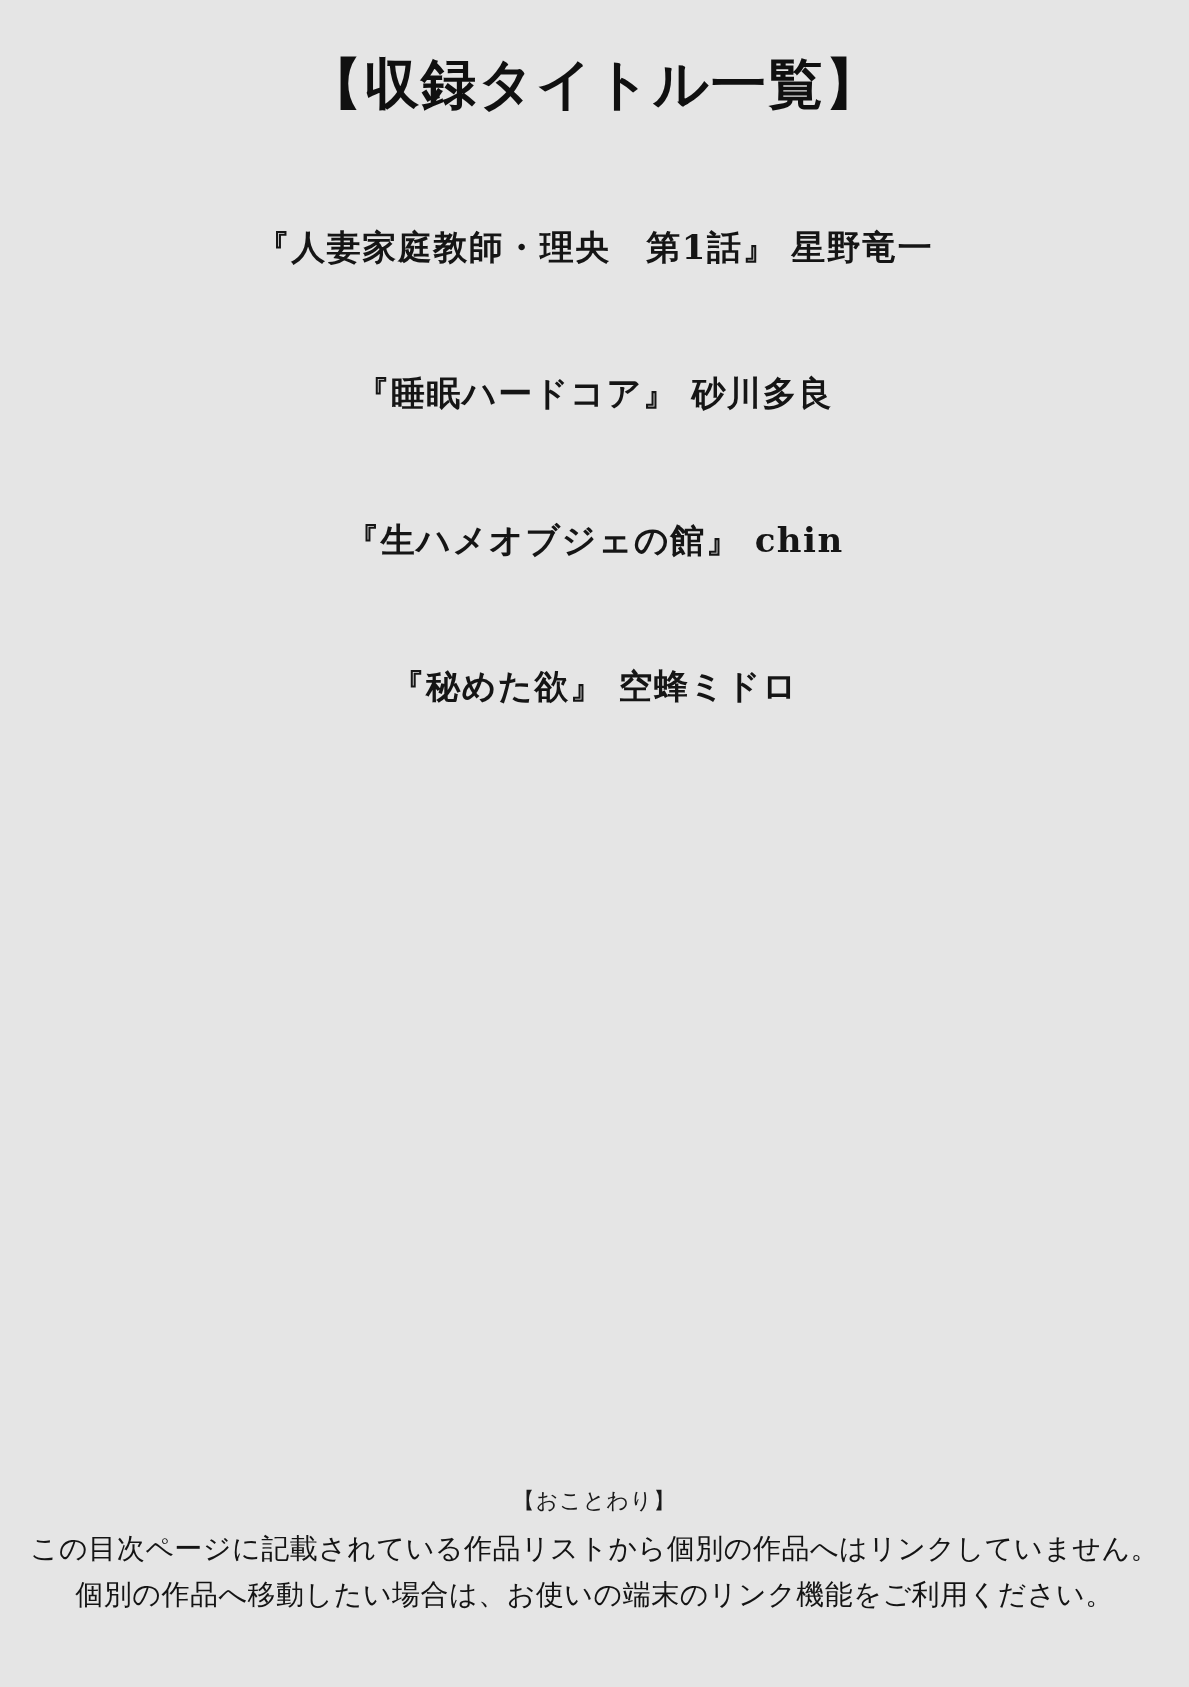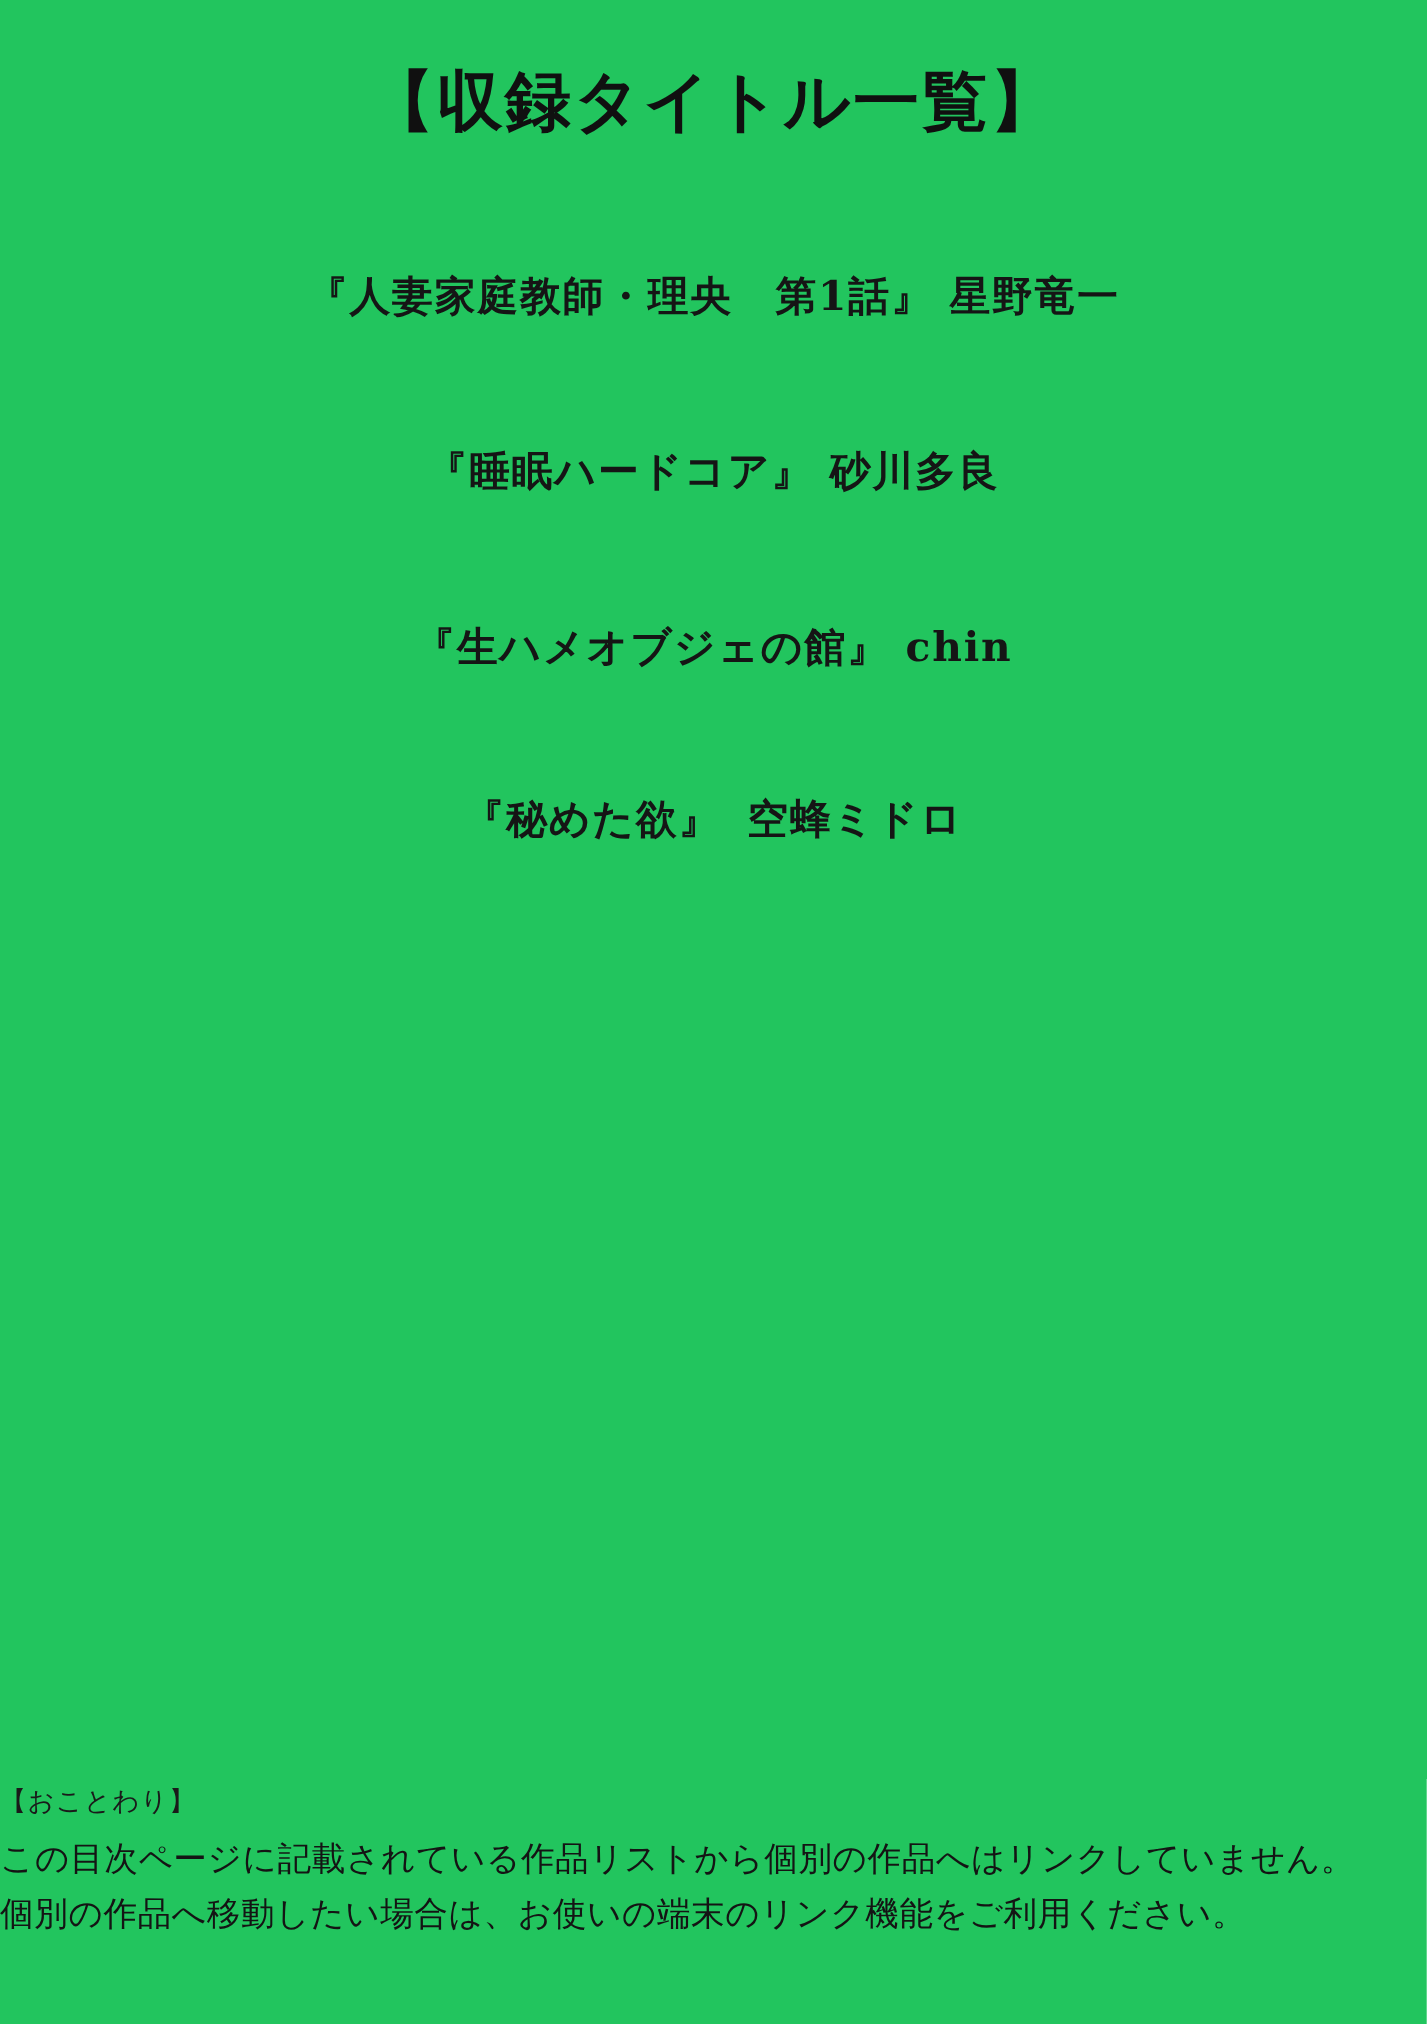--- a/index.html
+++ b/index.html
@@ -15,21 +15,21 @@
     position: relative;
     overflow: hidden;
   }
   .page {
     width: 1189px;
     height: 1687px;
     box-sizing: border-box;
     display: flex;
     flex-direction: column;
     align-items: center;
-    background: #22c55e;
+    background: #e5e5e5;
   }
   .page-title {
     margin-top: 52px;
     font-size: 55px;
     font-weight: 700;
     letter-spacing: 2px;
     color: #101010;
     text-align: center;
     line-height: 1.15;
     font-family: "DejaVu Serif", "Liberation Serif", serif;
@@ -46,27 +46,27 @@
     letter-spacing: 1.5px;
     color: #151515;
     text-align: center;
     line-height: 1.3;
     margin-bottom: 102px;
     font-family: "DejaVu Serif", "Liberation Serif", serif;
     white-space: pre;
   }
   .toc-entry:last-child {
     margin-bottom: 0;
-    font-family: Liberation Mono, monospace;
   }
   .notice {
     position: absolute;
     left: 0;
     right: 0;
     bottom: 70px;
+    text-align: center;
     font-family: "DejaVu Sans", "Liberation Sans", sans-serif;
   }
   .notice-heading {
     font-size: 22px;
     color: #1a1a1a;
     letter-spacing: 1px;
     margin-bottom: 10px;
   }
   .notice-line {
     font-size: 28px;

